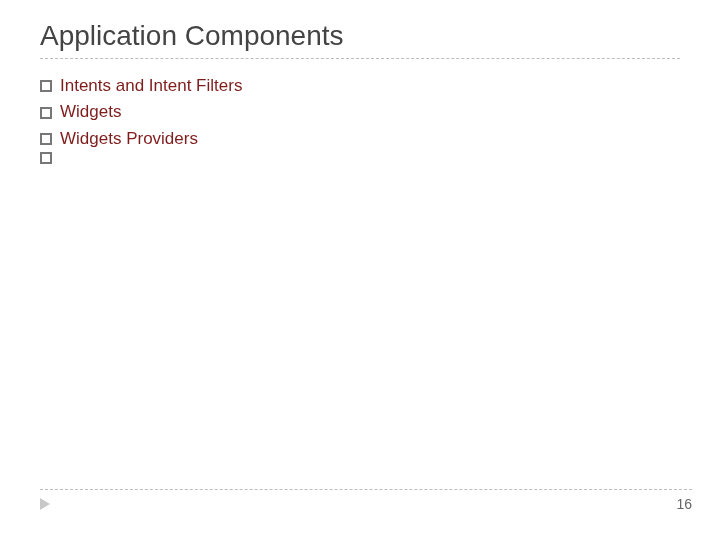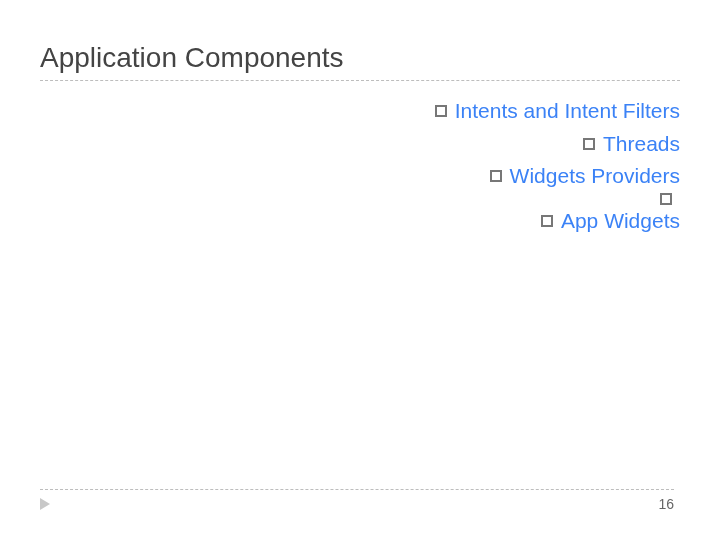--- a/index.html
+++ b/index.html
@@ -10,60 +10,59 @@
     background: #ffffff;
     font-family: Arial, Helvetica, sans-serif;
     color: #3a3a3a;
     position: relative;
     overflow: hidden;
   }
   .slide {
     box-sizing: border-box;
     width: 720px;
     height: 540px;
-    padding: 42px 40px 0 40px;
+    padding: 20px 40px 0 40px;
     position: relative;
   }
   .title {
     font-size: 28px;
     color: #444;
     margin: 0 0 6px 0;
     font-weight: 400;
   }
   .title-rule {
     border: none;
     border-top: 1px dashed #bdbdbd;
     margin: 0 0 14px 0;
   }
   .items {
     list-style: none;
     padding: 0;
     margin: 0;
   }
   .items li {
-    font-size: 21px;
+    font-size: 17px;
     line-height: 1.55;
-    color: #3b82f6;
+    color: #7f1d1d;
     display: flex;
     align-items: center;
-    justify-content: flex-end;
   }
   .bullet {
     display: inline-block;
     width: 12px;
     height: 12px;
     border: 2px solid #777;
     margin-right: 8px;
     box-sizing: border-box;
     flex: 0 0 auto;
   }
   .footer {
     position: absolute;
     left: 40px;
-    right: 46px;
+    right: 28px;
     bottom: 28px;
   }
   .footer-rule {
     border: none;
     border-top: 1px dashed #bdbdbd;
     margin: 0 0 6px 0;
   }
   .footer-row {
     display: flex;
     align-items: center;
@@ -87,32 +86,28 @@
 <div class="slide">
   <h1 class="title">Application Components</h1>
   <hr class="title-rule">
   <ul class="items">
     <li>
       <span class="bullet"></span>
       <span>Intents and Intent Filters</span>
     </li>
     <li>
       <span class="bullet"></span>
-      <span>Threads</span>
+      <span>Widgets</span>
     </li>
     <li>
       <span class="bullet"></span>
       <span>Widgets Providers</span>
     </li>
     <li>
       <span class="bullet"></span>
-    </li>
-    <li>
-      <span class="bullet"></span>
-      <span>App Widgets</span>
     </li>
   </ul>
 
   <div class="footer">
     <hr class="footer-rule">
     <div class="footer-row">
       <div class="footer-arrow"></div>
       <span class="page-num">16</span>
     </div>
   </div>

